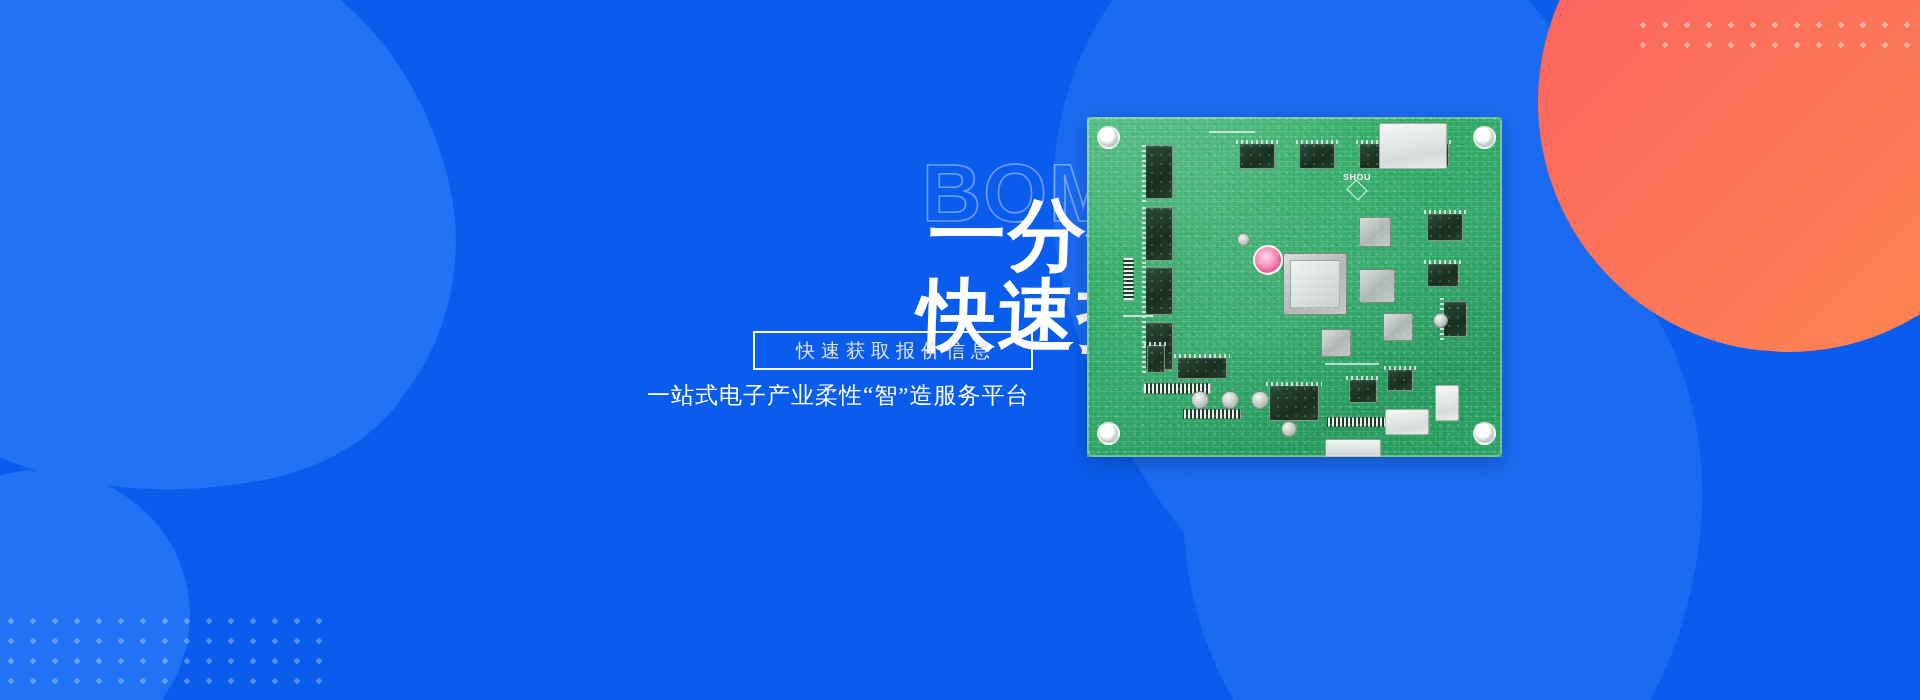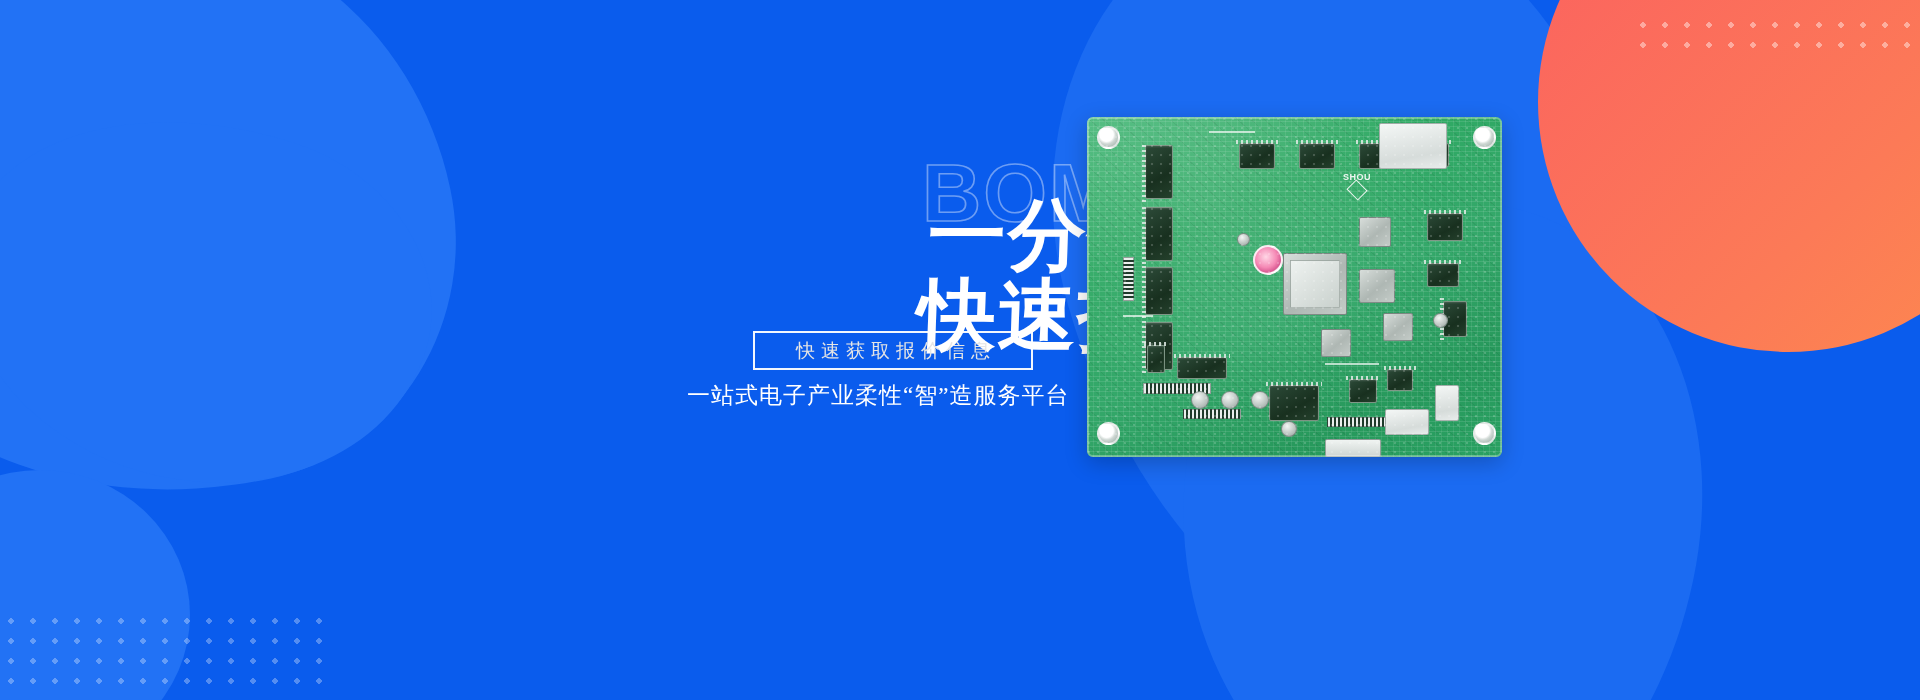--- a/index.html
+++ b/index.html
@@ -165,41 +165,41 @@
     color: #e5e5e5;
     font-size: 19px;
     letter-spacing: 6px;
     padding-left: 6px;
     white-space: nowrap;
   }
 
   
   .tagline {
     position: absolute;
-    left: 687px;
+    left: 647px;
     top: 380px;
     color: #ffffff;
     font-size: 23px;
     letter-spacing: 1px;
     white-space: nowrap;
     font-family: "Liberation Serif", "DejaVu Serif", serif;
   }
 
   
   .pcb-wrap {
     position: absolute;
     left: 1087px;
     top: 117px;
     width: 415px;
     height: 340px;
   }
   .pcb {
     position: absolute;
     inset: 0;
-    border-radius: 6px;
+    border-radius: 0;
     background:
       radial-gradient(ellipse at 30% 25%, rgba(255,255,255,0.12), transparent 55%),
       linear-gradient(155deg, #4fbb7e 0%, #2fa964 30%, #34a86a 55%, #27995c 80%, #2aa263 100%);
     box-shadow: 0 6px 22px rgba(0,0,0,0.22);
     overflow: hidden;
   }
   
   .pcb::before {
     content: "";
     position: absolute;

